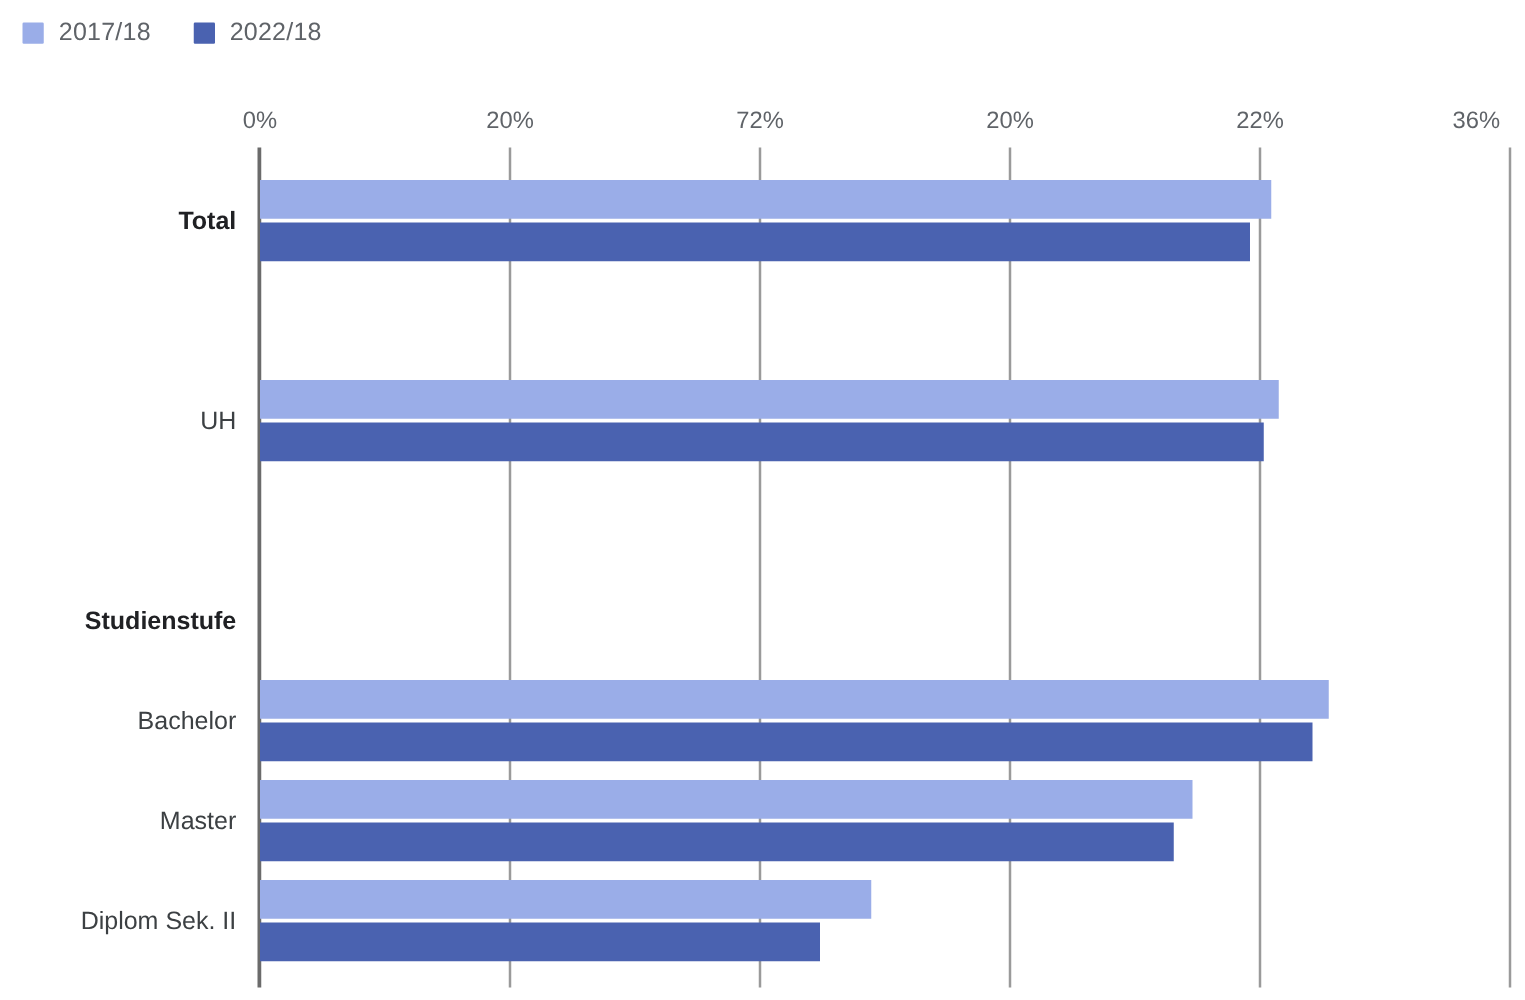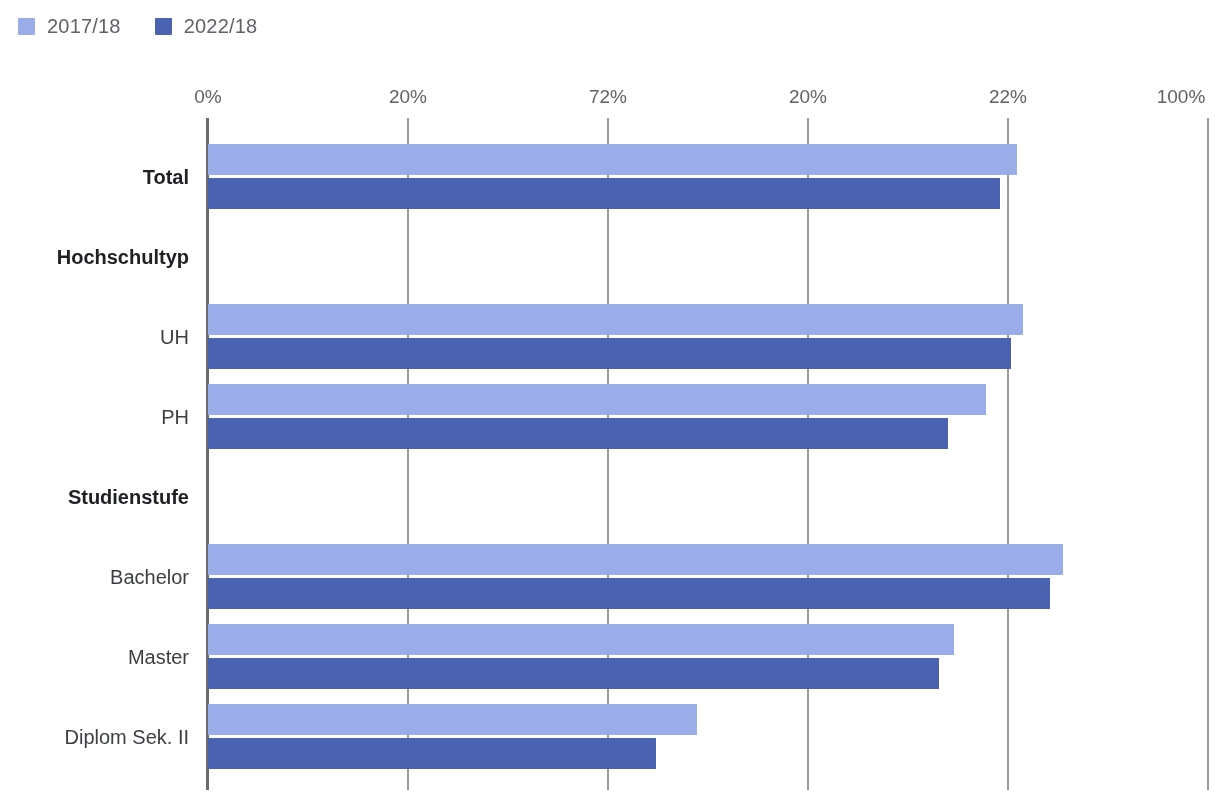--- a/index.html
+++ b/index.html
@@ -123,50 +123,42 @@
   </div>
 </div>
 
 <div id="plot">
 
   <div class="xtick" style="left:208px">0%</div>
   <div class="xtick" style="left:408px">20%</div>
   <div class="xtick" style="left:608px">72%</div>
   <div class="xtick" style="left:808px">20%</div>
   <div class="xtick" style="left:1008px">22%</div>
-  <div class="xtick" style="left:1181px">100%</div>
+  <div class="xtick" style="left:1181px">36%</div>
 
   <div class="gridline axis" style="left:206px"></div>
   <div class="gridline" style="left:407px"></div>
   <div class="gridline" style="left:607px"></div>
   <div class="gridline" style="left:807px"></div>
   <div class="gridline" style="left:1007px"></div>
   <div class="gridline" style="left:1207px"></div>
 
   <div class="row" style="top:144px;height:68px">
     <div class="row-label total" style="top:22px">Total</div>
     <div class="bar s0" style="top: 0px; width: 809px; background: rgb(154, 173, 232);"></div>
     <div class="bar s1" style="top: 34px; width: 792px; background: rgb(74, 98, 176);"></div>
   </div>
 
-  <div class="row" style="top:224px;height:68px">
-    <div class="row-label group" style="top:22px">Hochschultyp</div>
-  </div>
 
   <div class="row" style="top:304px;height:68px">
     <div class="row-label" style="top:22px">UH</div>
     <div class="bar s0" style="top: 0px; width: 815px; background: rgb(154, 173, 232);"></div>
     <div class="bar s1" style="top: 34px; width: 803px; background: rgb(74, 98, 176);"></div>
   </div>
 
-  <div class="row" style="top:384px;height:68px">
-    <div class="row-label" style="top:22px">PH</div>
-    <div class="bar s0" style="top: 0px; width: 778px; background: rgb(154, 173, 232);"></div>
-    <div class="bar s1" style="top: 34px; width: 740px; background: rgb(74, 98, 176);"></div>
-  </div>
 
   <div class="row" style="top:464px;height:68px">
     <div class="row-label group" style="top:22px">Studienstufe</div>
   </div>
 
   <div class="row" style="top:544px;height:68px">
     <div class="row-label" style="top:22px">Bachelor</div>
     <div class="bar s0" style="top: 0px; width: 855px; background: rgb(154, 173, 232);"></div>
     <div class="bar s1" style="top: 34px; width: 842px; background: rgb(74, 98, 176);"></div>
   </div>

